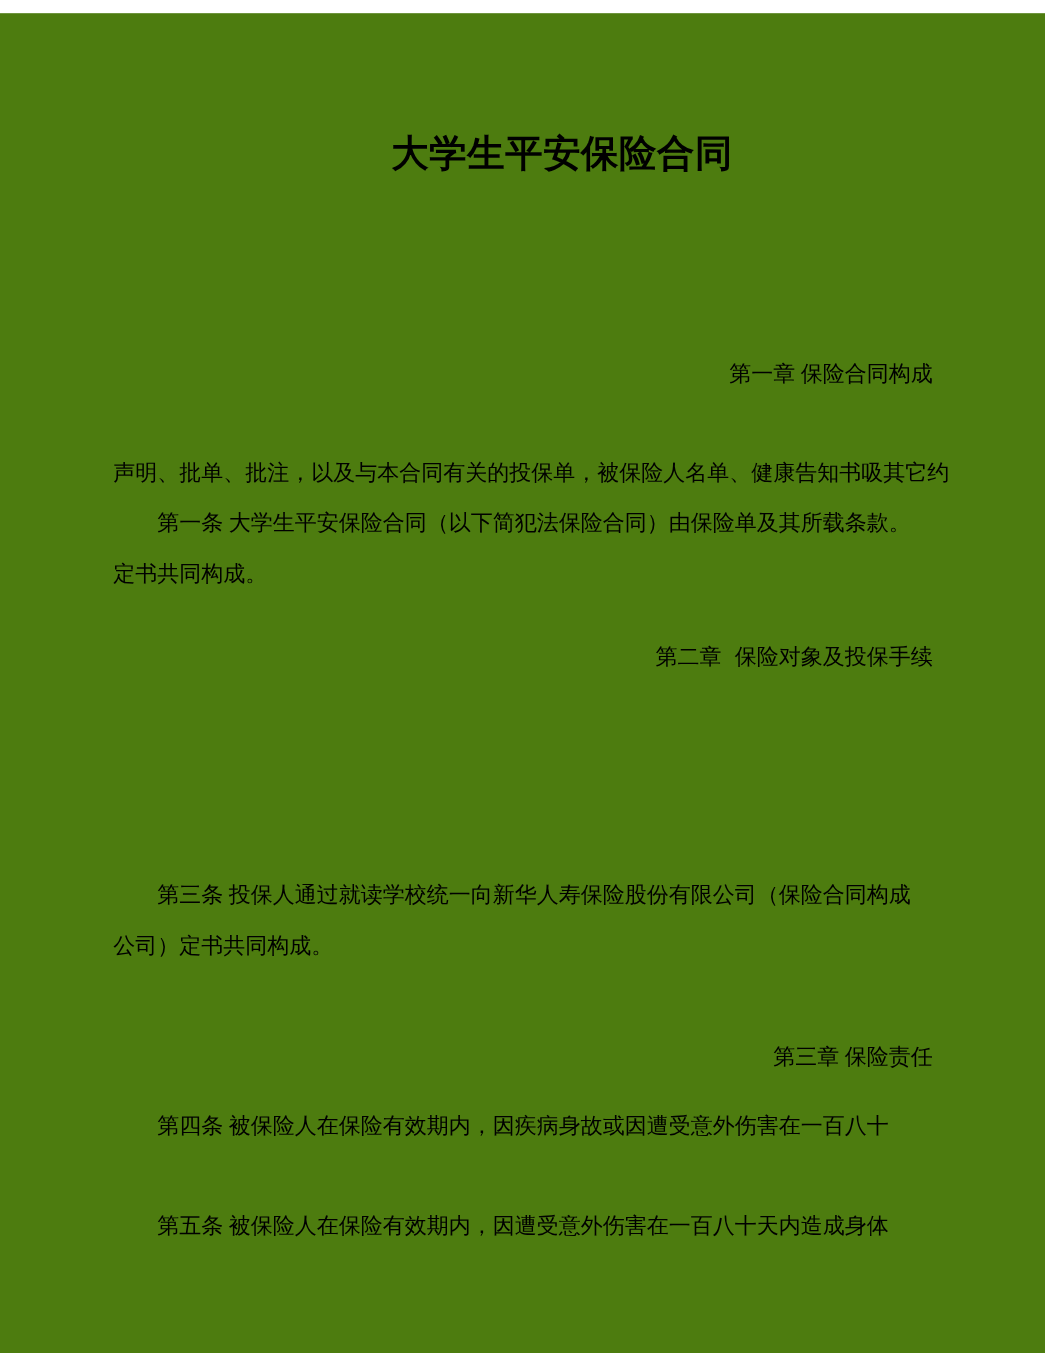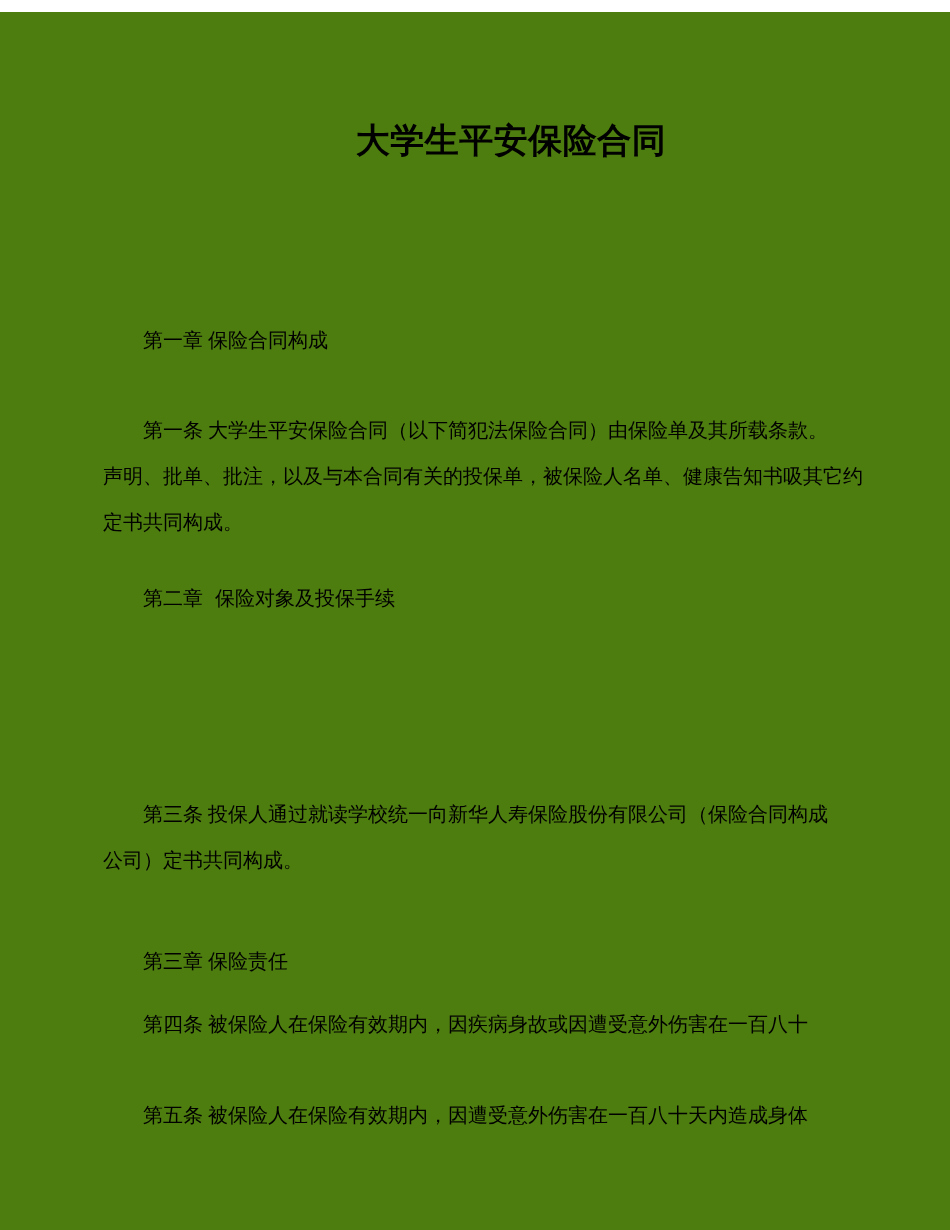--- a/index.html
+++ b/index.html
@@ -30,21 +30,21 @@
     font-weight: 700;
     font-size: 34px;
     line-height: 48px;
     letter-spacing: 0.5px;
     white-space: nowrap;
   }
   .chapter-heading {
     position: absolute;
     left: 103px;
     width: 745px;
-    text-align: left;
+    text-align: right;
     text-indent: 40px; 
     font-size: 20px;
     line-height: 46px;
     white-space: nowrap;
   }
   .ch1 { top: 305px; }
   .ch2 { top: 565px; font-family: Liberation Mono, monospace; }
   .ch3 { top: 926px; }
   .para {
     position: absolute;
@@ -68,22 +68,22 @@
 </head>
 <body>
 
 <div class="page">
 
   <h1 class="doc-title">大学生平安保险合同</h1>
 
   <div class="chapter-heading ch1">第一章 保险合同构成</div>
 
   <div class="para p1">
+    <div class="line">声明、批单、批注，以及与本合同有关的投保单，被保险人名单、健康告知书吸其它约</div>
     <div class="line indent">第一条 大学生平安保险合同（以下简犯法保险合同）由保险单及其所载条款。</div>
-    <div class="line">声明、批单、批注，以及与本合同有关的投保单，被保险人名单、健康告知书吸其它约</div>
     <div class="line">定书共同构成。</div>
   </div>
 
   <div class="chapter-heading ch2">第二章 保险对象及投保手续</div>
 
 
   <div class="para p3">
     <div class="line indent">第三条 投保人通过就读学校统一向新华人寿保险股份有限公司（保险合同构成</div>
     <div class="line">公司）定书共同构成。</div>
   </div>

